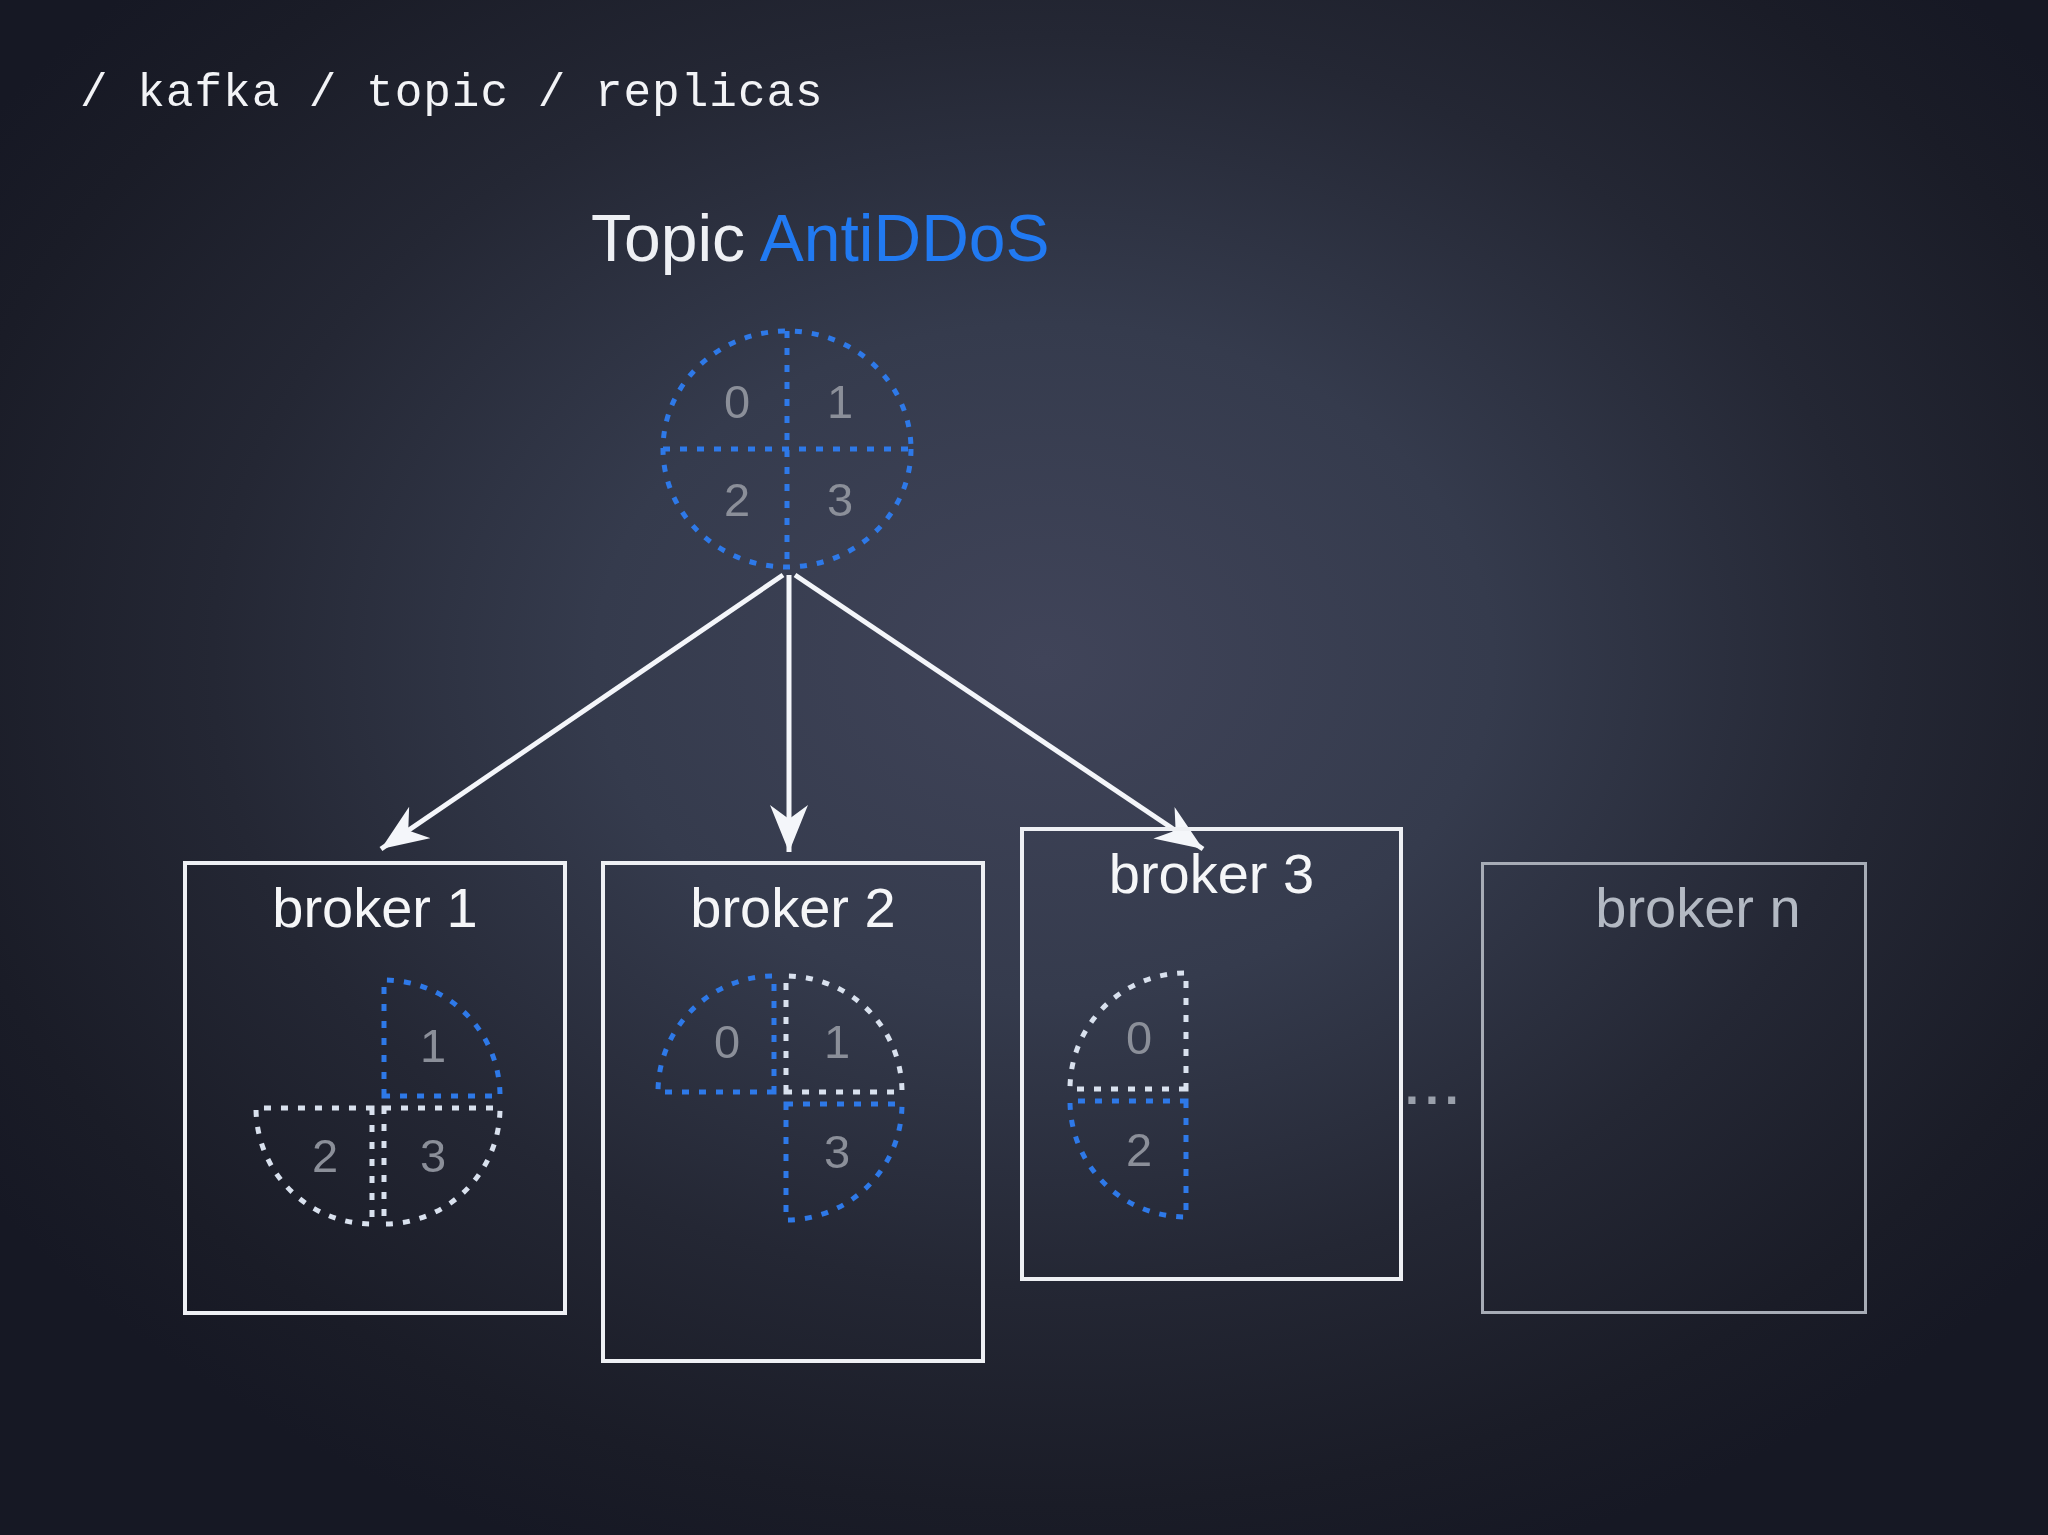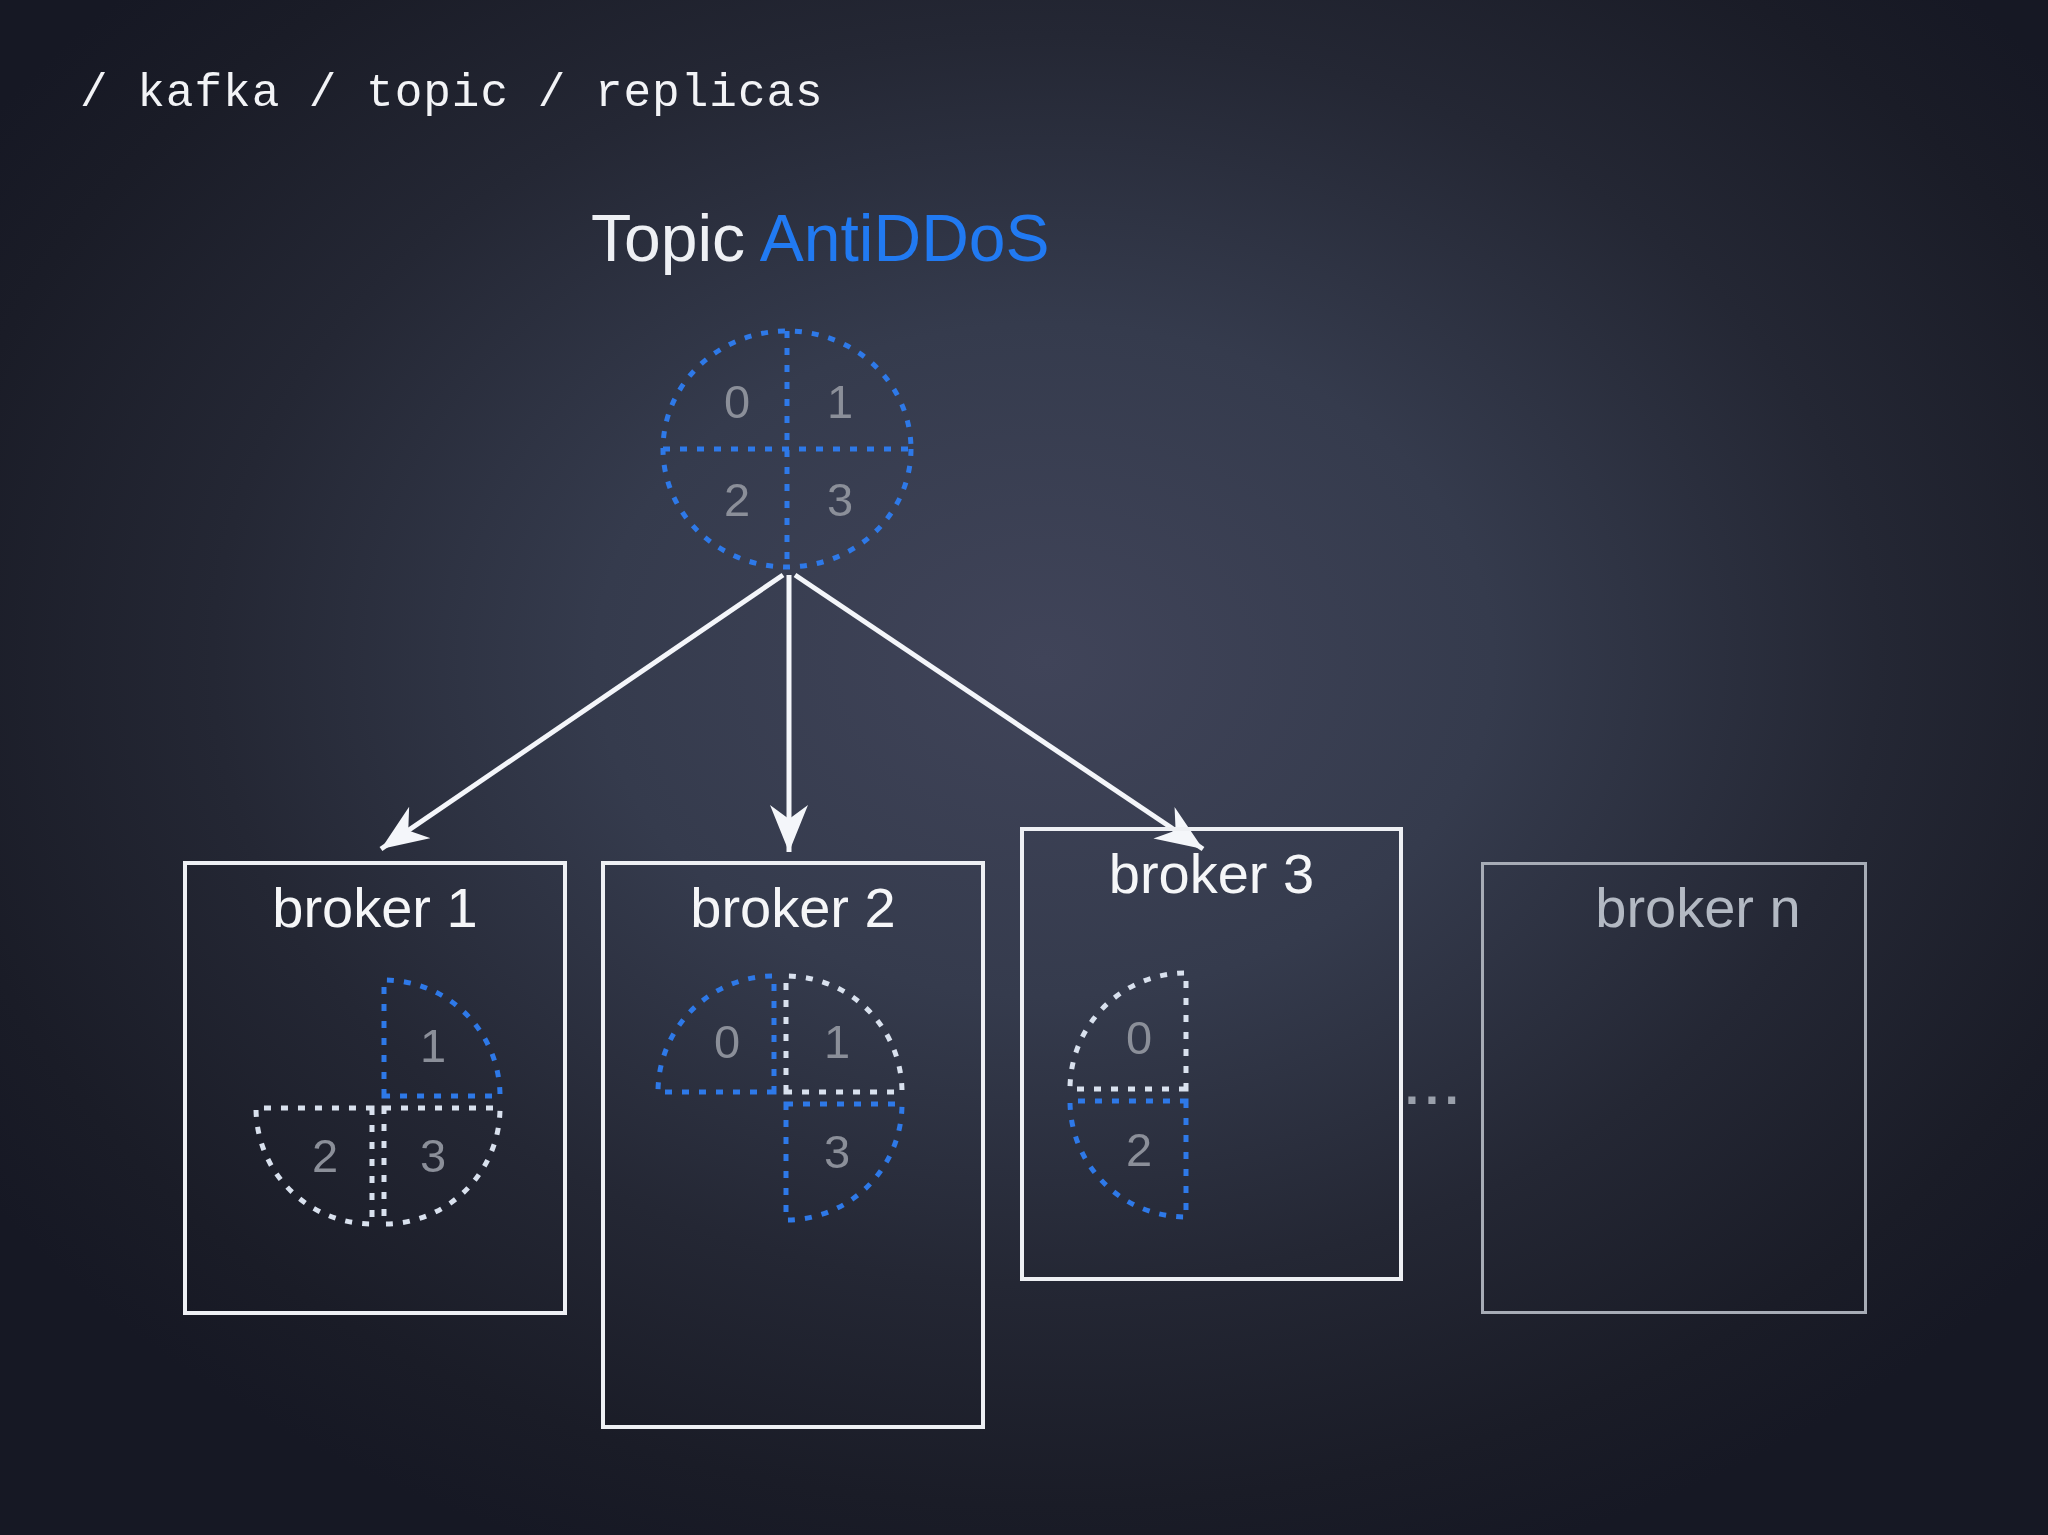--- a/index.html
+++ b/index.html
@@ -95,21 +95,21 @@
       <path class="dash-blue" d="M1186,1101 L1186,1217 A116,116 0 0 1 1070,1101 Z"></path>
       <text class="pnum" x="1139" y="1038" dy="0.35em">0</text>
       <text class="pnum" x="1139" y="1150" dy="0.35em">2</text>
     </g>
   </svg>
 
   <div class="broker-box" style="left:183px;top:861px;width:384px;height:454px;">
     <div class="broker-title">broker 1</div>
   </div>
 
-  <div class="broker-box" style="left:601px;top:861px;width:384px;height:568px;">
+  <div class="broker-box" style="left:601px;top:861px;width:384px;height:502px;">
     <div class="broker-title">broker 2</div>
   </div>
 
   <div class="broker-box" style="left:1020px;top:827px;width:383px;height:454px;">
     <div class="broker-title">broker 3</div>
   </div>
 
   <div class="ellipsis">...</div>
 
   <div class="broker-box dim" style="left:1481px;top:862px;width:386px;height:452px;">

